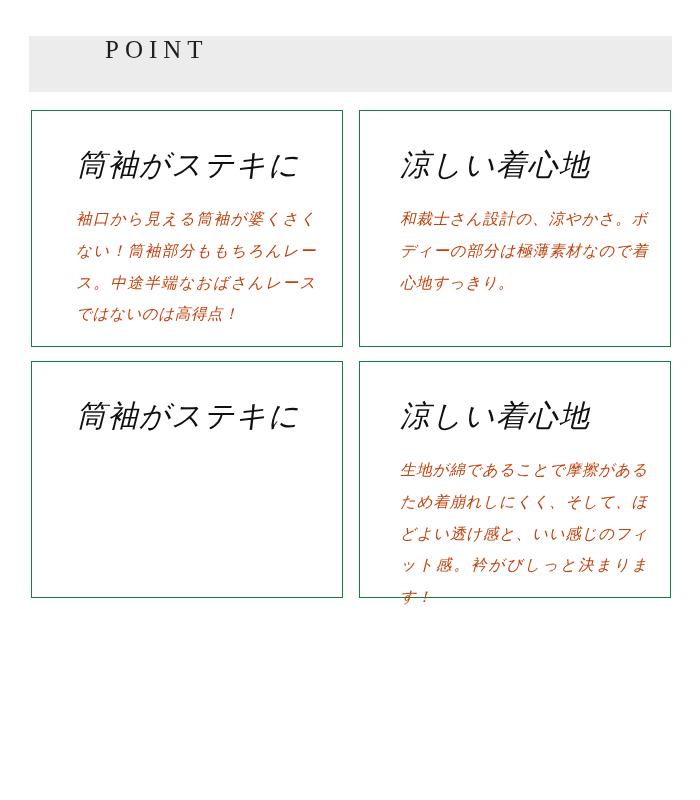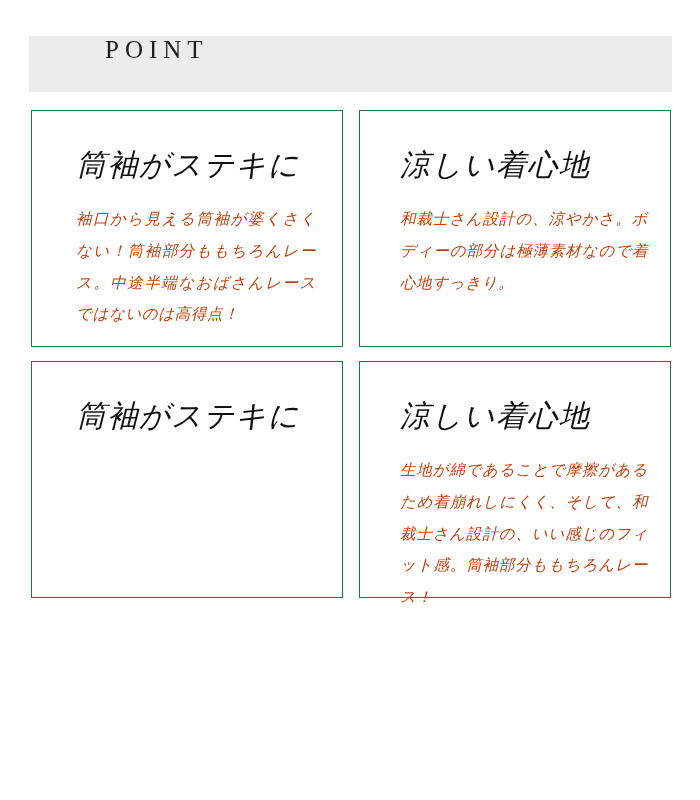--- a/index.html
+++ b/index.html
@@ -102,17 +102,17 @@
       <h2 class="card-title">涼しい着心地</h2>
       <p class="card-body">和裁士さん設計の、涼やかさ。ボディーの部分は極薄素材なので着心地すっきり。</p>
     </div>
 
     <div class="card">
       <h2 class="card-title">筒袖がステキに</h2>
     </div>
 
     <div class="card right">
       <h2 class="card-title">涼しい着心地</h2>
-      <p class="card-body">生地が綿であることで摩擦があるため着崩れしにくく、そして、和裁士さん設計の、いい感じのフィット感。筒袖部分ももちろんレース！</p>
+      <p class="card-body">生地が綿であることで摩擦があるため着崩れしにくく、そして、ほどよい透け感と、いい感じのフィット感。衿がびしっと決まります！</p>
     </div>
 
   </div>
 </div>
 
 </body></html>

